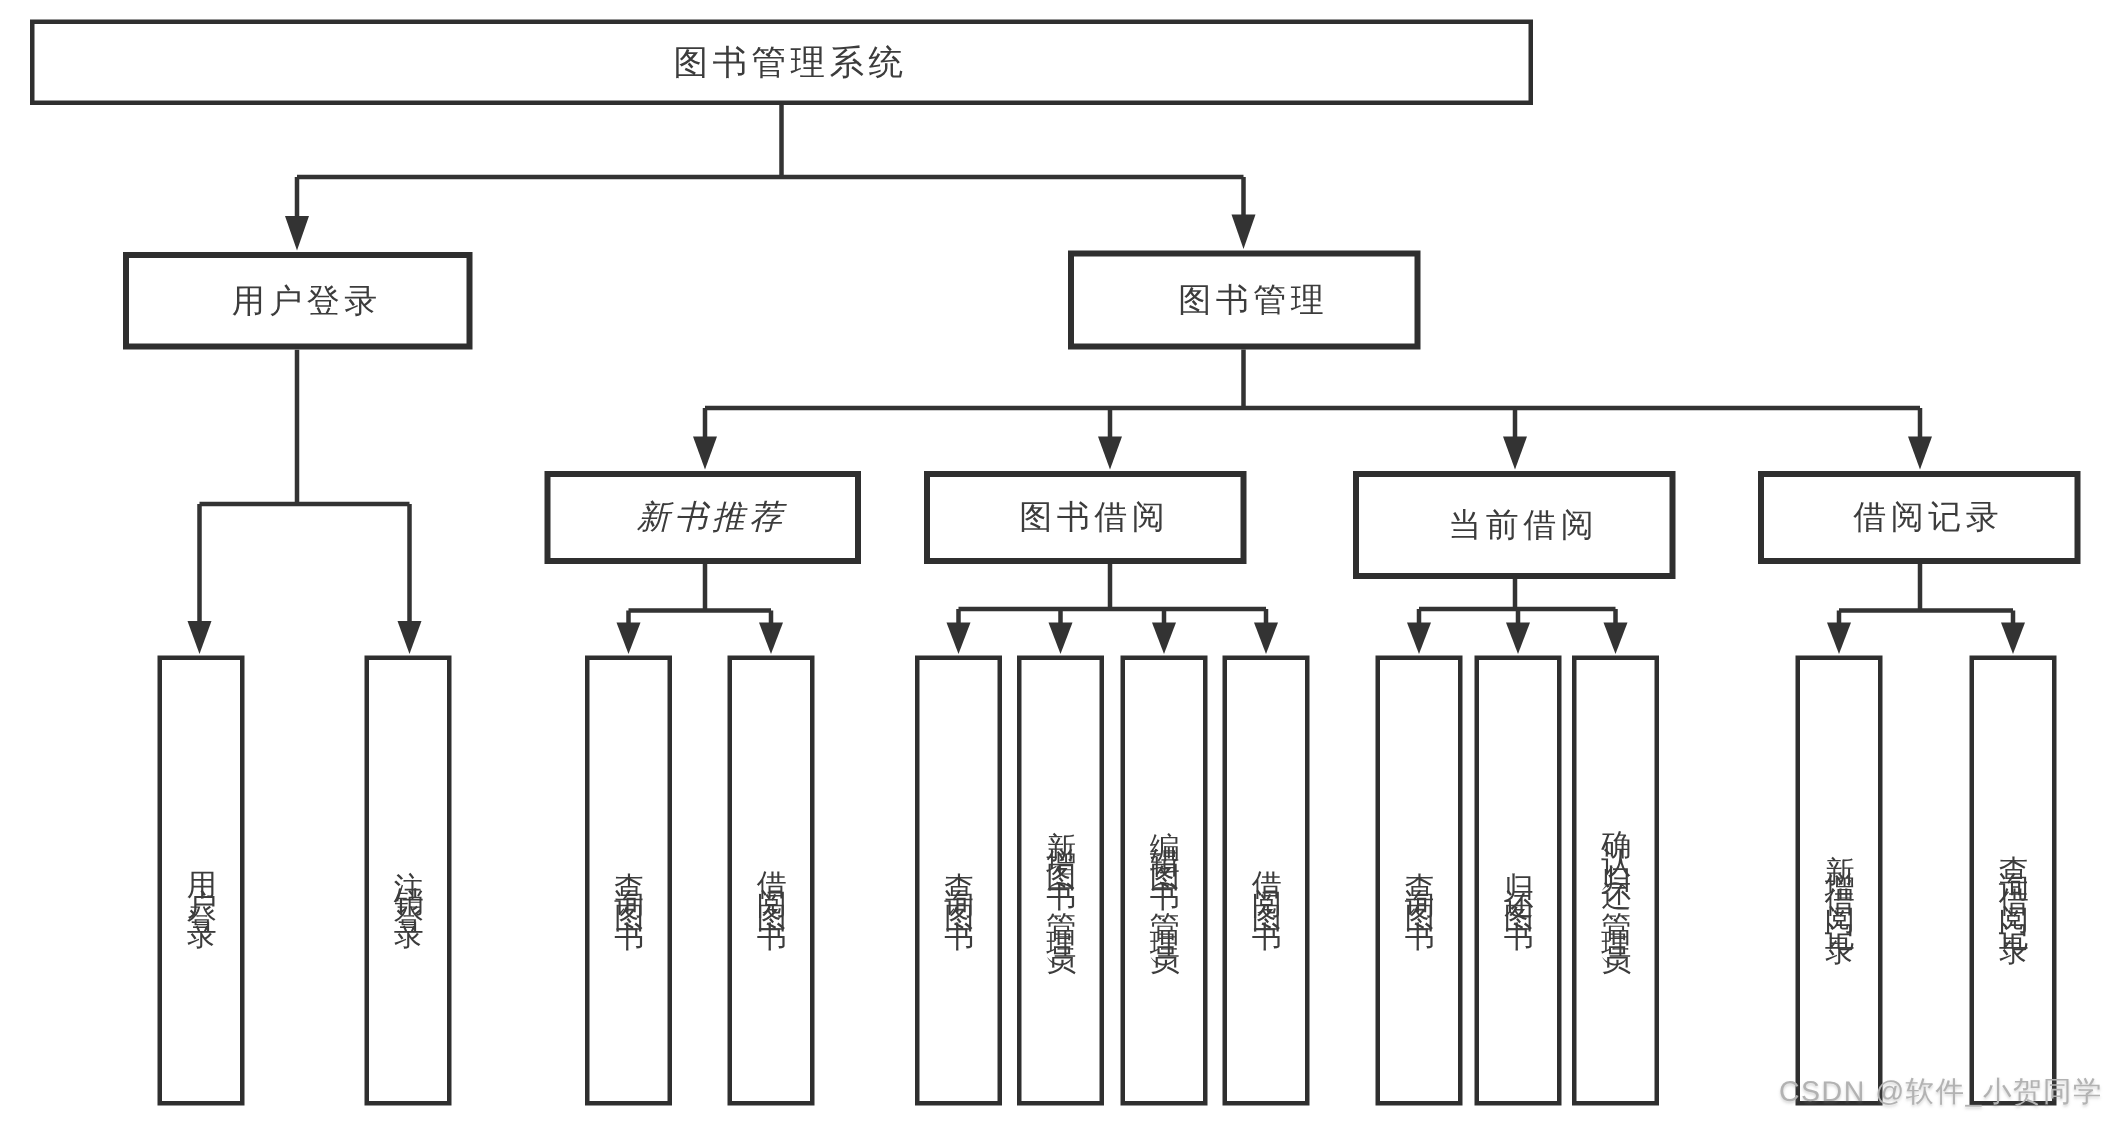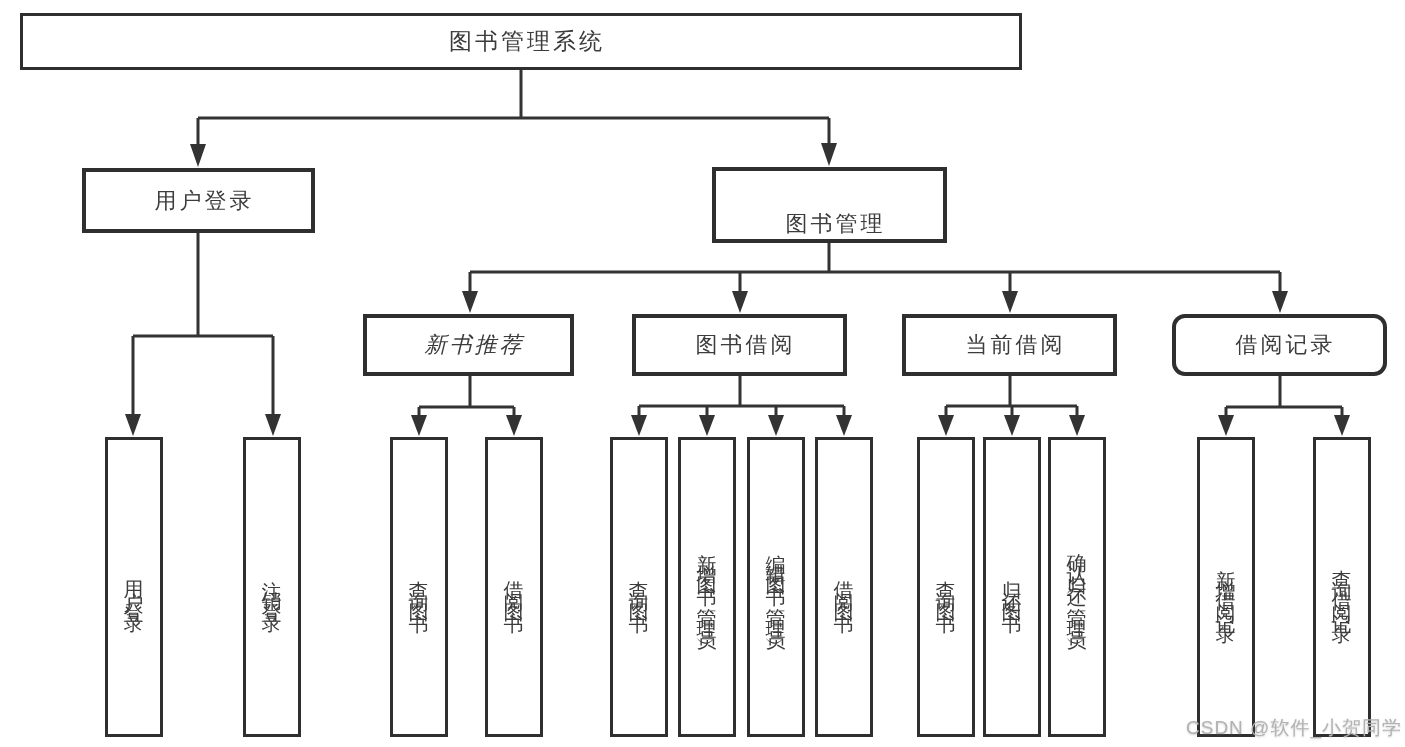--- a/index.html
+++ b/index.html
@@ -80,34 +80,34 @@
     </g>
   </svg>
 
   <div class="node lvl1" style="left:20px;top:13px;width:1002px;height:57px;">
     <span>图书管理系统</span>
   </div>
 
   <div class="node lvl2" style="left:82px;top:168px;width:233px;height:65px;">
     <span>用户登录</span>
   </div>
-  <div class="node lvl2" style="left:712px;top:167px;width:235px;height:76px;align-items:flex-end;">
+  <div class="node lvl2" style="left:712px;top:167px;width:235px;height:66px;">
     <span>图书管理</span>
   </div>
 
   <div class="node lvl3" style="left:363px;top:314px;width:211px;height:62px;font-style:italic;">
     <span>新书推荐</span>
   </div>
-  <div class="node lvl3" style="left:632px;top:314px;width:215px;height:62px;">
+  <div class="node lvl3" style="left:616px;top:314px;width:215px;height:62px;">
     <span>图书借阅</span>
   </div>
-  <div class="node lvl3" style="left:902px;top:314px;width:215px;height:62px;">
+  <div class="node lvl3" style="left:902px;top:314px;width:215px;height:72px;">
     <span>当前借阅</span>
   </div>
-  <div class="node lvl3" style="left:1172px;top:314px;width:215px;height:62px;border-radius:13px;">
+  <div class="node lvl3" style="left:1172px;top:314px;width:215px;height:62px;">
     <span>借阅记录</span>
   </div>
 
   <div class="leaf" style="left:105px;">
     <span class="vtext">用户登录</span>
   </div>
   <div class="leaf" style="left:243px;">
     <span class="vtext">注销登录</span>
   </div>
 

